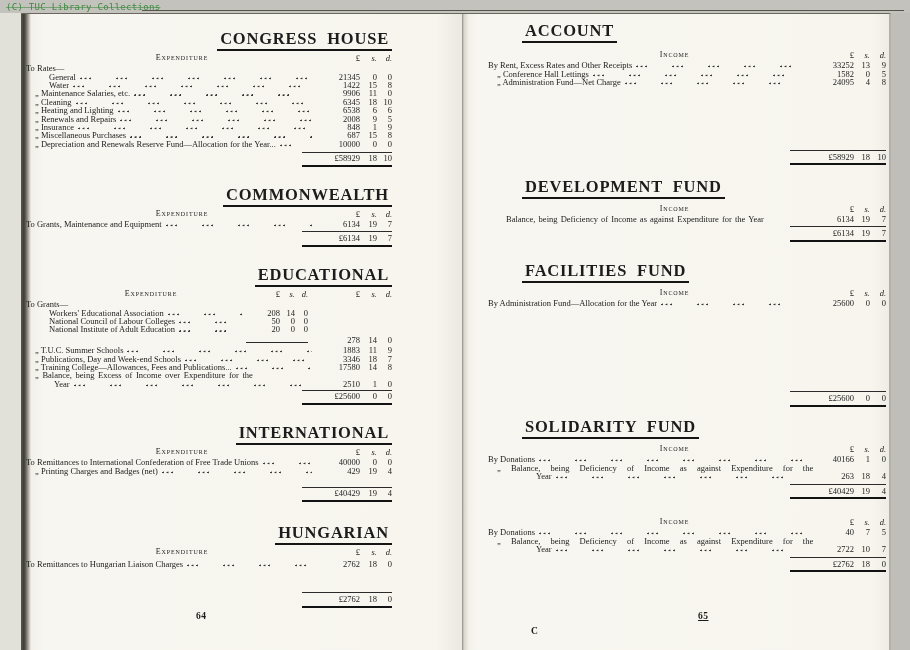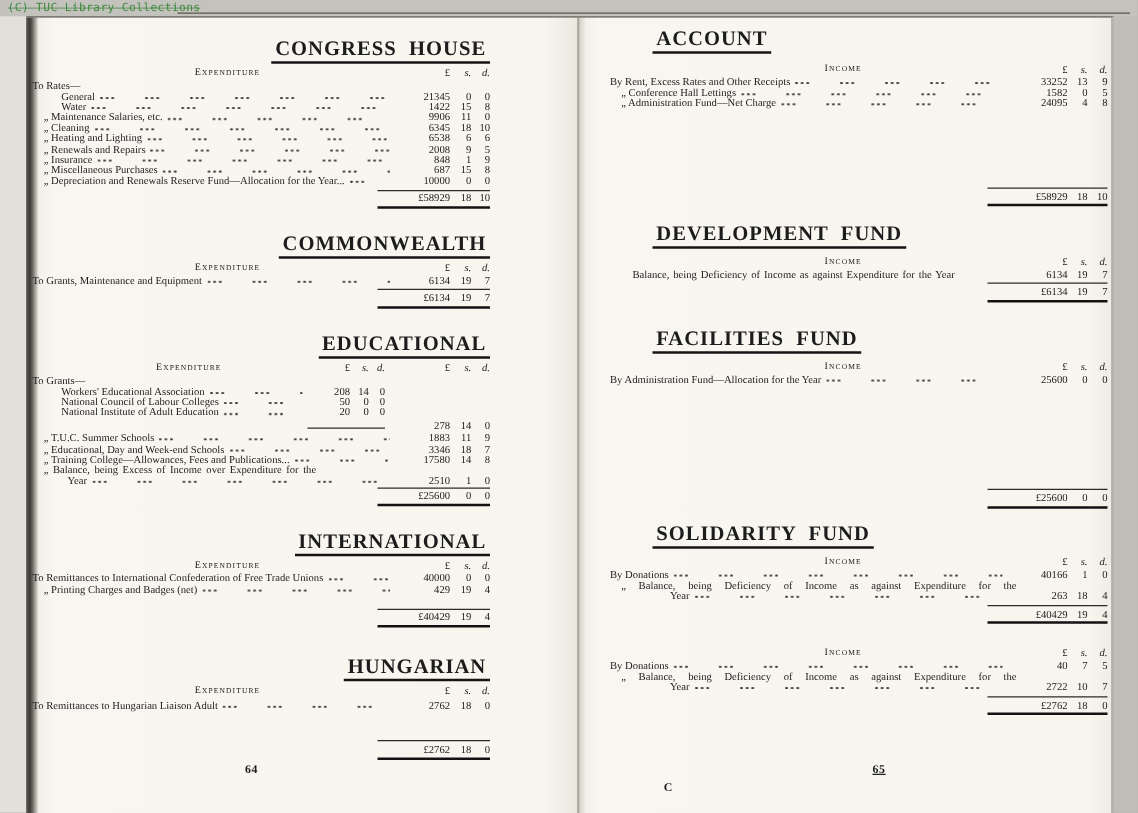--- a/index.html
+++ b/index.html
@@ -317,21 +317,21 @@
     <div class="row">
         <span class="lbl i1">„ T.U.C. Summer Schools</span>
         <span class="dots"></span>
         <span class="g">
           <span class="p">1883</span>
           <span class="s">11</span>
           <span class="d">9</span>
         </span>
       </div>
     <div class="row">
-        <span class="lbl i1">„ Educational, Day and Week-end Schools</span>
+        <span class="lbl i1">„ Publications, Day and Week-end Schools</span>
         <span class="dots"></span>
         <span class="g">
           <span class="p">3346</span>
           <span class="s">18</span>
           <span class="d">7</span>
         </span>
       </div>
     <div class="row">
         <span class="lbl i1">„ Training College—Allowances, Fees and Publications...</span>
         <span class="dots"></span>
@@ -407,21 +407,21 @@
     <div class="title-l"><span class="ttl">HUNGARIAN</span></div>
     <div class="hrow">
       <span class="colhead">Expenditure</span>
       <span class="g">
           <span class="p">£</span>
           <span class="s it">s.</span>
           <span class="d it">d.</span>
         </span>
     </div>
     <div class="row">
-        <span class="lbl">To Remittances to Hungarian Liaison Adult</span>
+        <span class="lbl">To Remittances to Hungarian Liaison Charges</span>
         <span class="dots"></span>
         <span class="g">
           <span class="p">2762</span>
           <span class="s">18</span>
           <span class="d">0</span>
         </span>
       </div>
     <div class="tb">
       <div class="trule"></div>
       <div class="g tamt">

